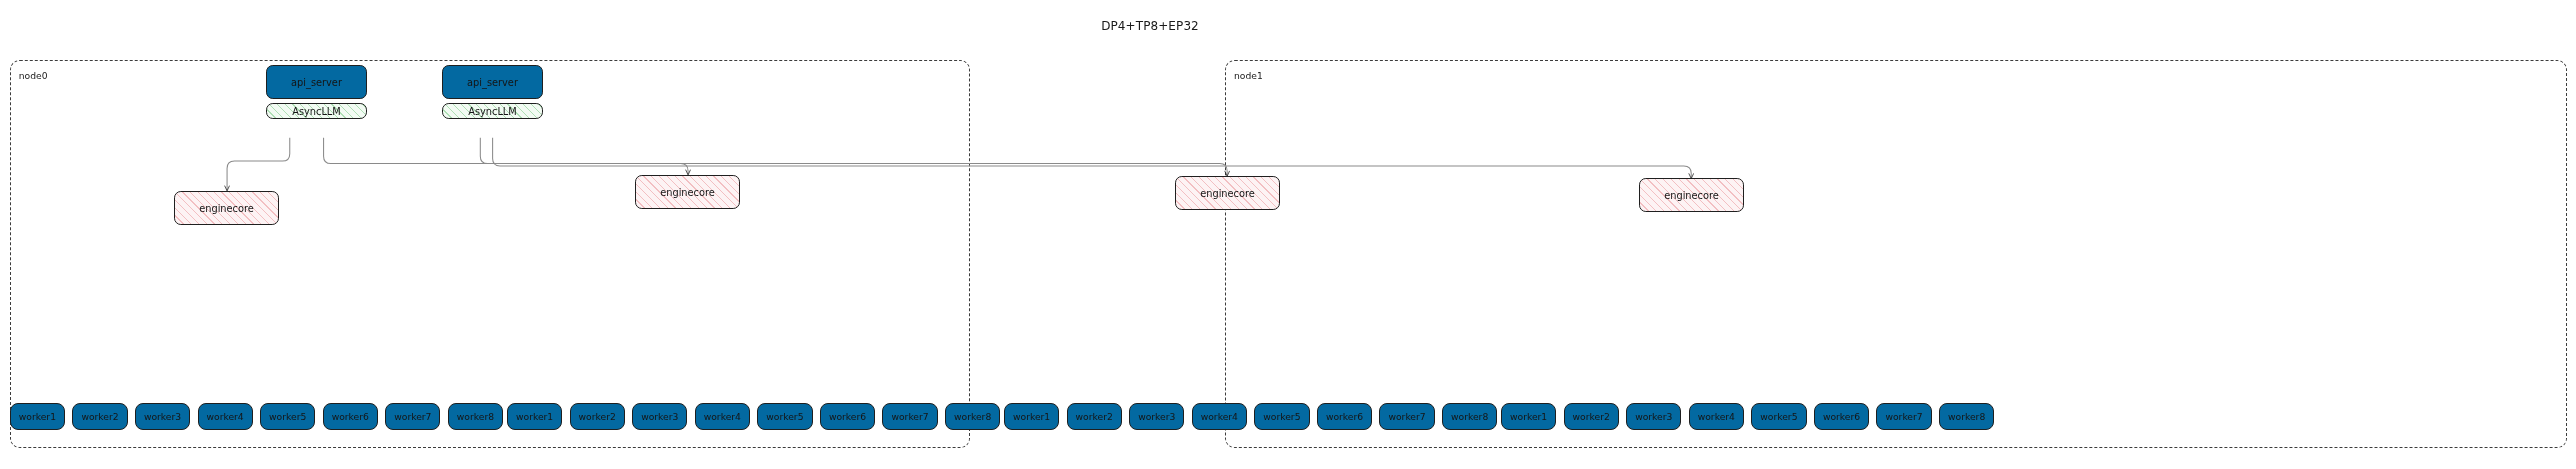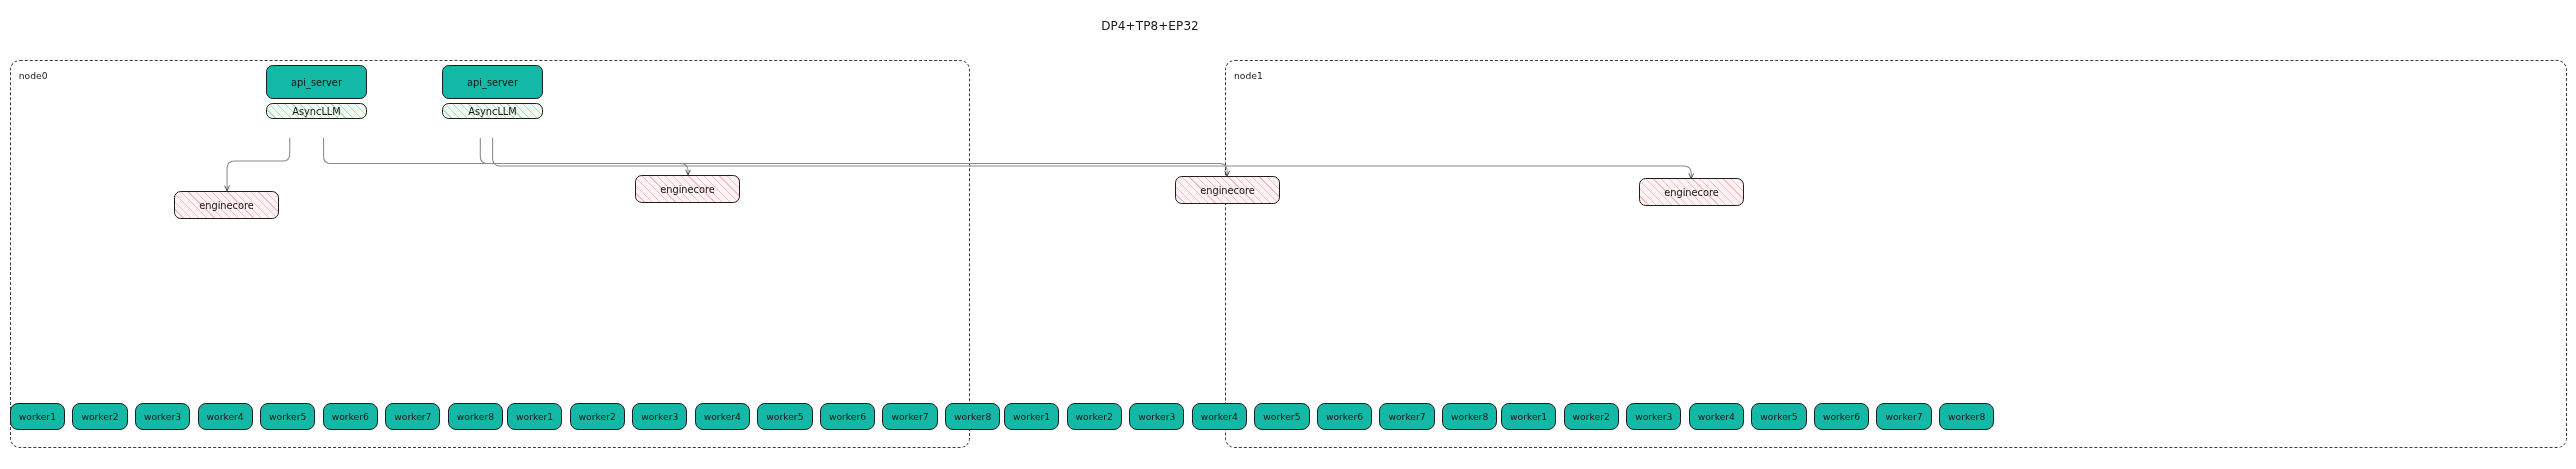--- a/index.html
+++ b/index.html
@@ -48,21 +48,21 @@
     color: #1a1a1a;
     white-space: nowrap;
   }
 
   
   .gbox {
     position: absolute;
     box-sizing: border-box;
     border: 1.4px solid #1f1f1f;
     border-radius: 6.8px;
-    background: #14b8a6;
+    background: #0369a1;
     display: flex;
     align-items: center;
     justify-content: center;
     font-size: 9.8px;
     color: #151515;
     white-space: nowrap;
     z-index: 5;
   }
 
   .box-api {
@@ -77,21 +77,21 @@
     background-image: repeating-linear-gradient(
        45deg,
        rgba(120, 200, 130, 0.55) 0px,
        rgba(120, 200, 130, 0.55) 0.9px,
        rgba(255,255,255,0) 0.9px,
        rgba(255,255,255,0) 5.5px);
   }
 
   .box-engine {
     width: 105px;
-    height: 28px;
+    height: 34px;
     background-color: #fdf3f4;
     background-image: repeating-linear-gradient(
        45deg,
        rgba(232, 140, 145, 0.5) 0px,
        rgba(232, 140, 145, 0.5) 0.9px,
        rgba(255,255,255,0) 0.9px,
        rgba(255,255,255,0) 5.5px);
   }
 
   .box-worker {

